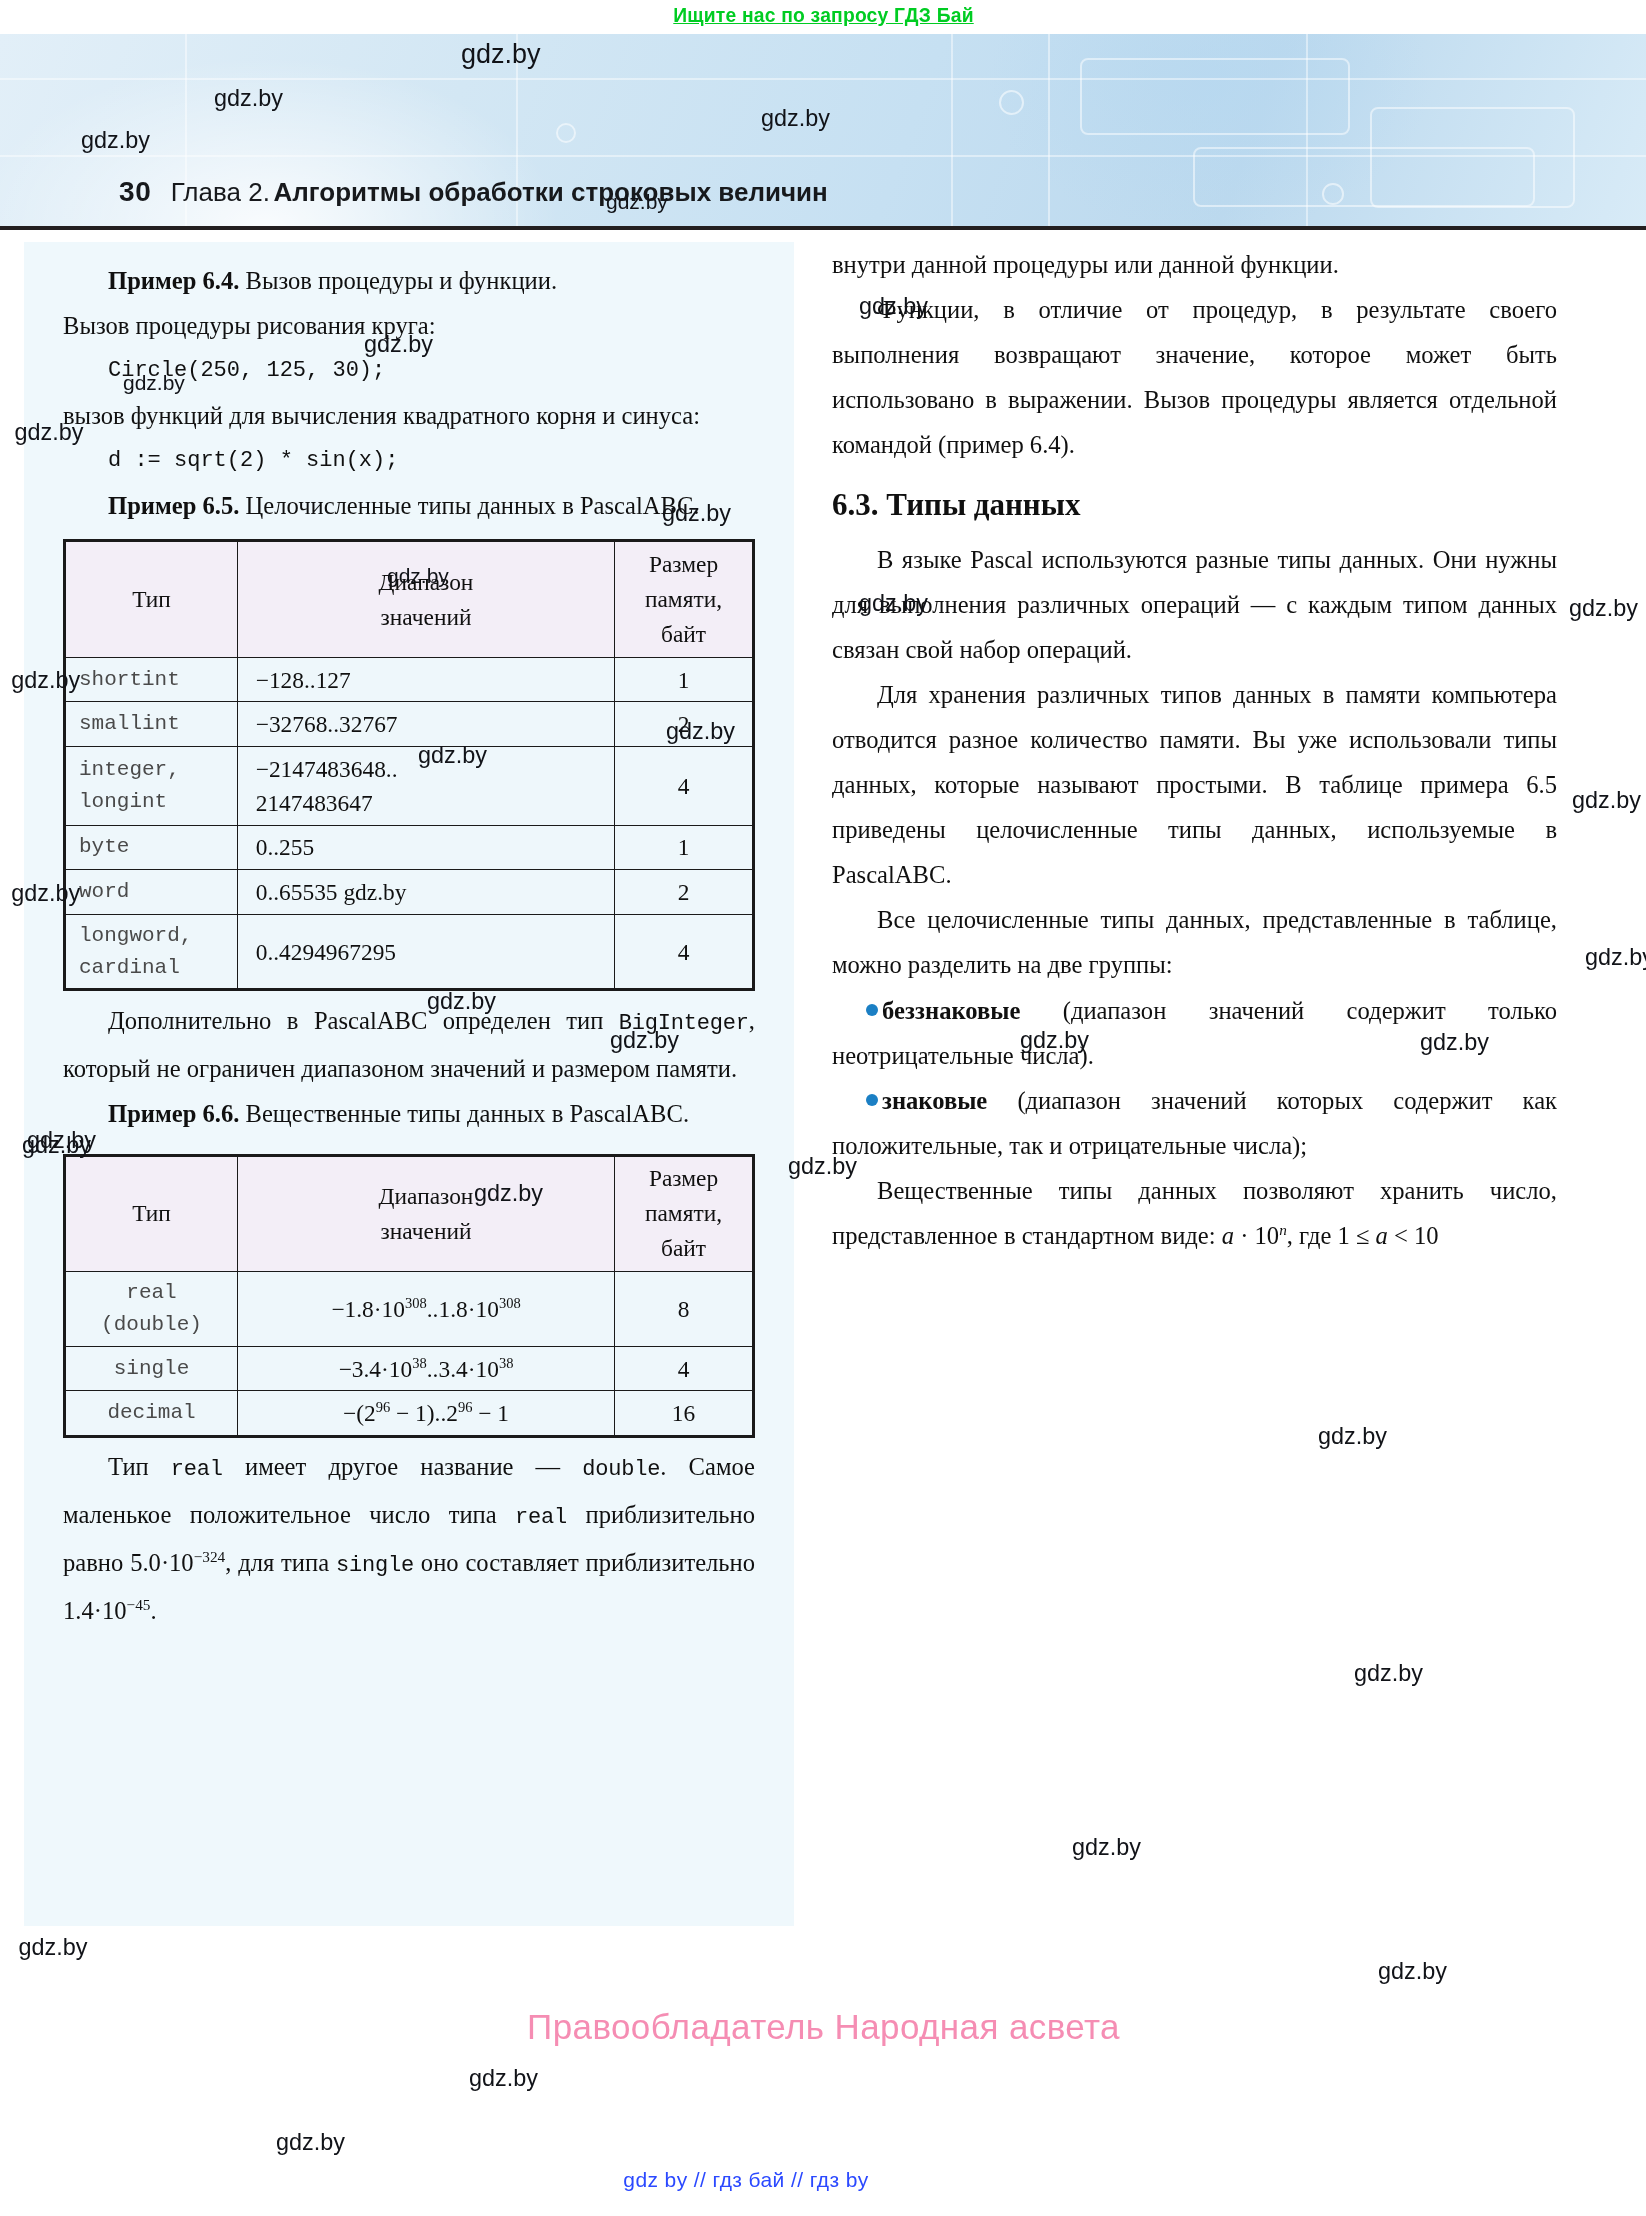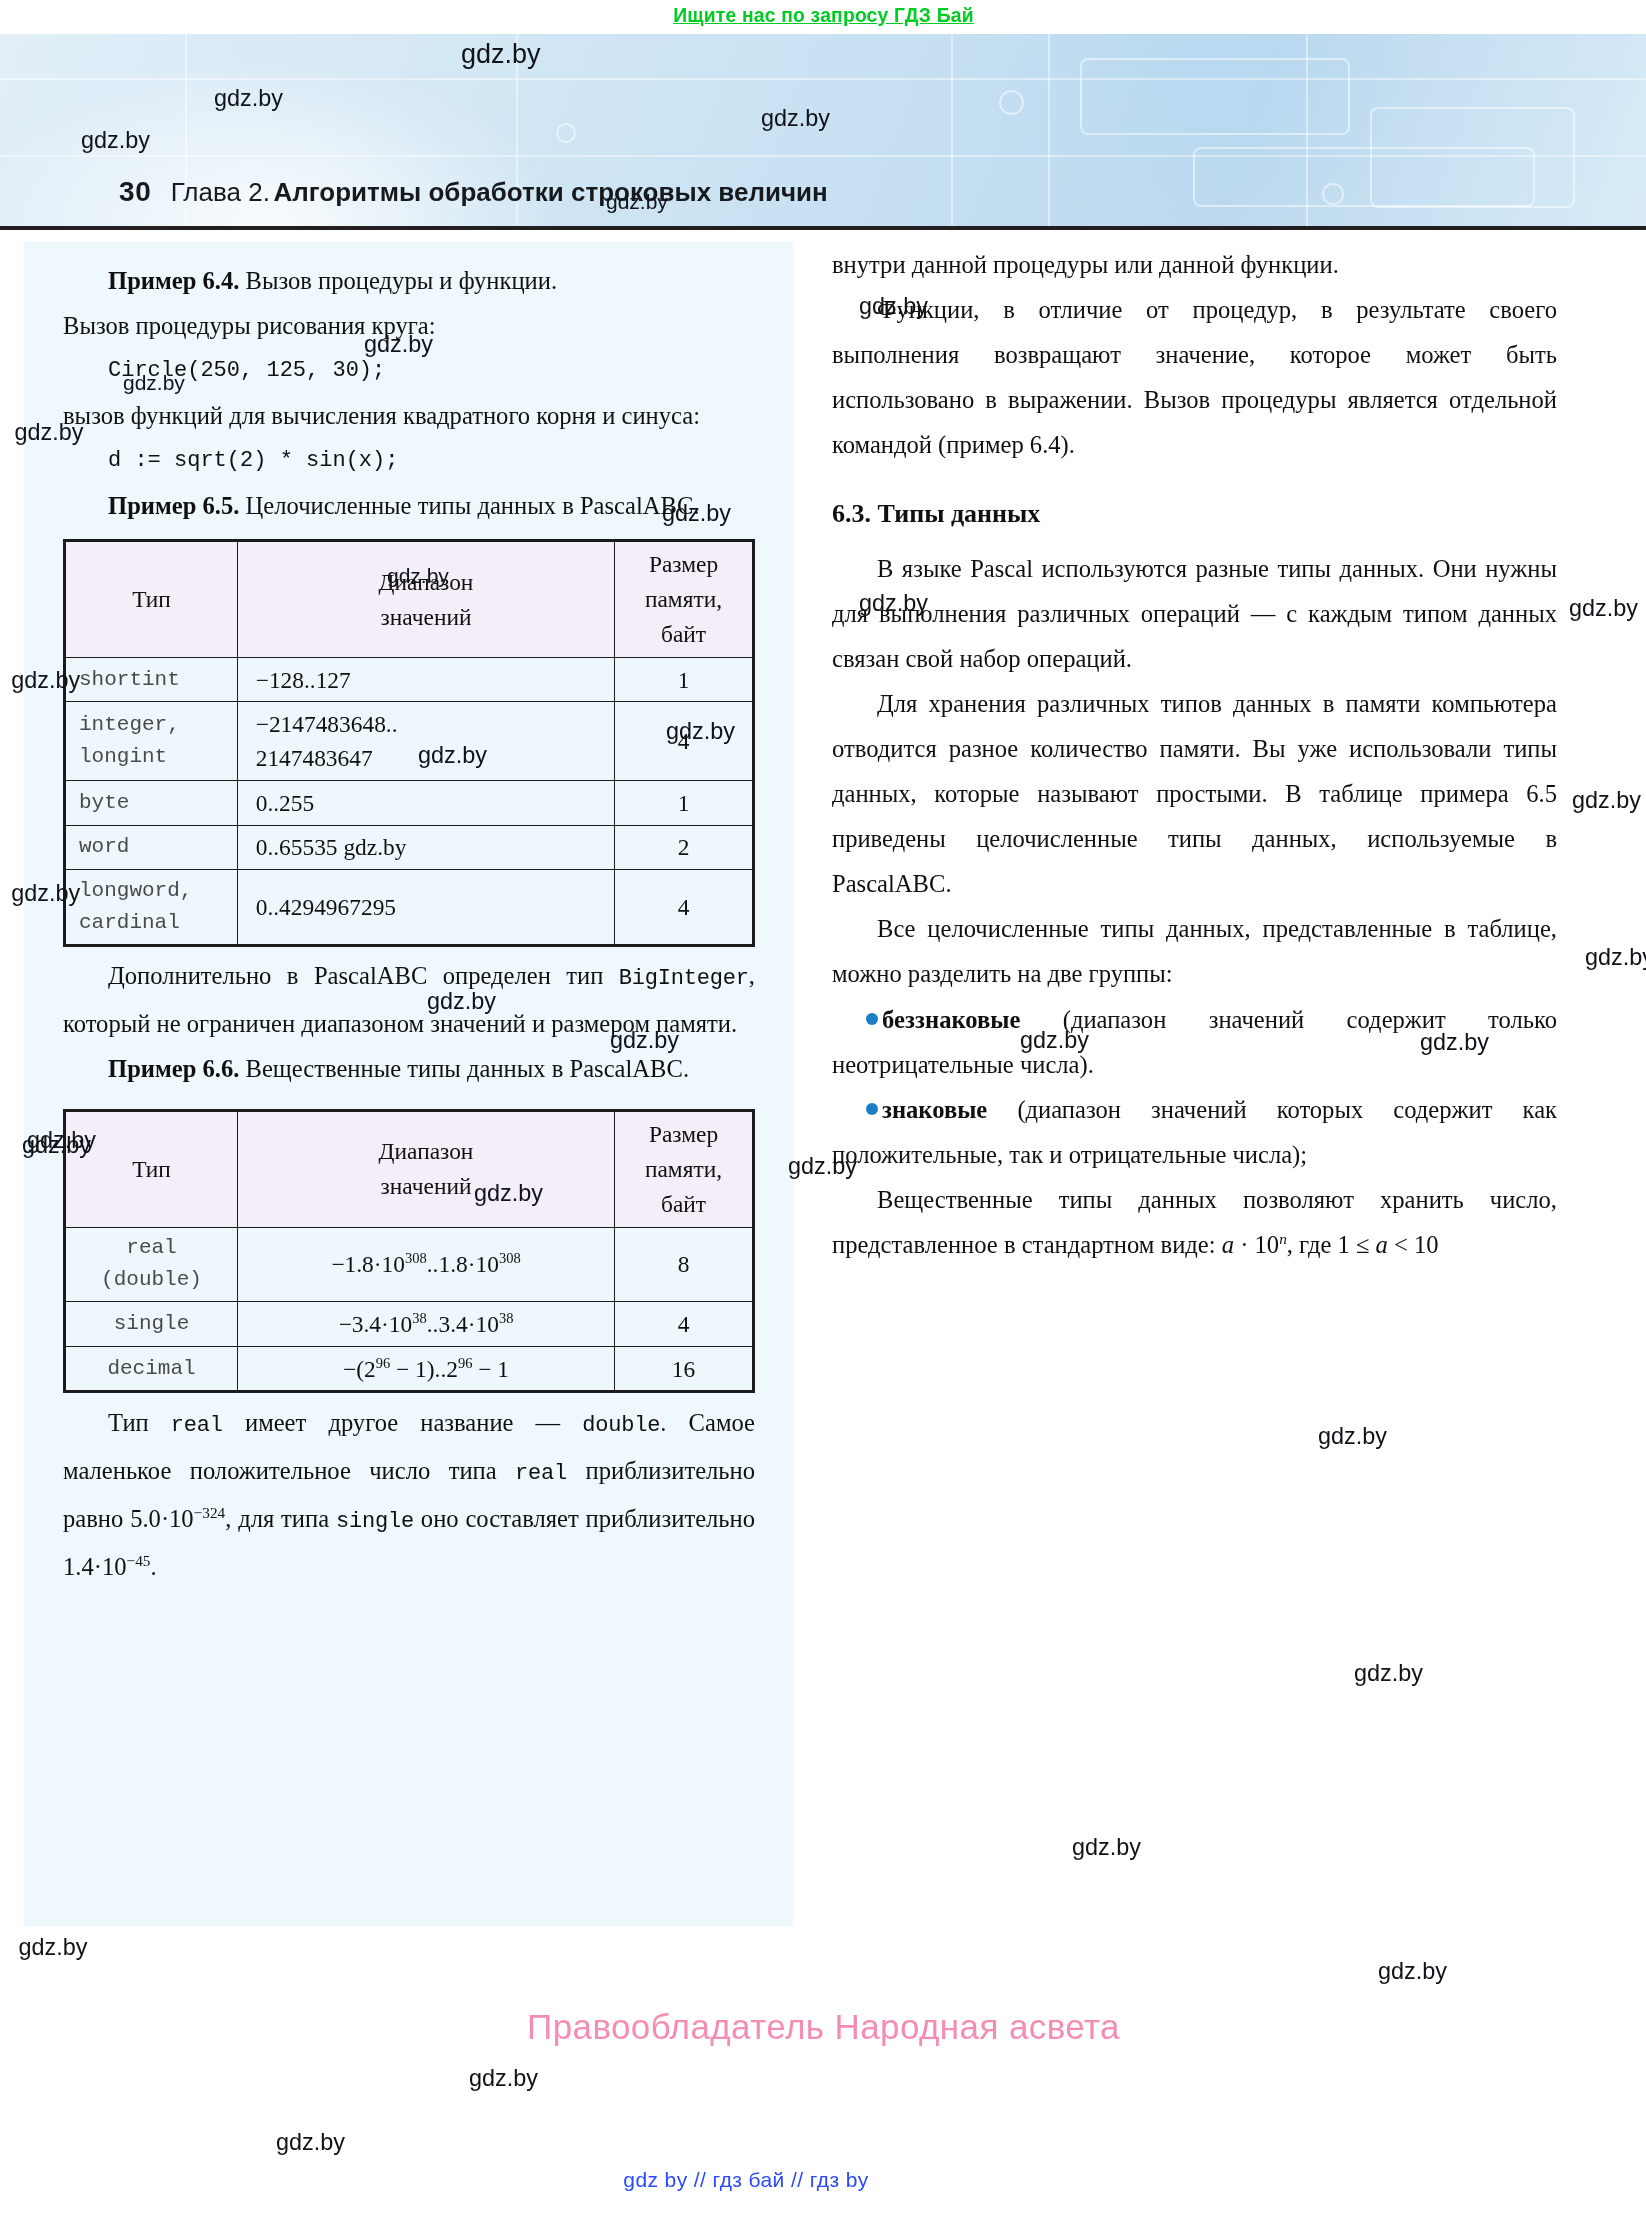--- a/index.html
+++ b/index.html
@@ -303,20 +303,25 @@
             </th>
           </tr>
         </thead>
         <tbody>
           <tr>
             <td class="typecell">shortint</td>
             <td class="rangecell">−128..127</td>
             <td class="sizecell">1</td>
           </tr>
           <tr>
+            <td class="typecell">smallint</td>
+            <td class="rangecell">−32768..32767</td>
+            <td class="sizecell">2</td>
+          </tr>
+          <tr>
             <td class="typecell pre" style="white-space:pre-line;">integer,
 longint</td>
             <td class="rangecell pre" style="white-space:pre-line;">−2147483648..
 2147483647</td>
             <td class="sizecell">4</td>
           </tr>
           <tr>
             <td class="typecell">byte</td>
             <td class="rangecell">0..255</td>
             <td class="sizecell">1</td>
@@ -391,21 +396,21 @@
       </p>
 
     </div>
   </div>
 
   <div class="col-right">
 
     <p class="tx noind">внутри данной процедуры или данной функции.</p>
     <p class="tx">Функции, в отличие от процедур, в результате своего выполнения воз­вращают значение, которое может быть использовано в выражении. Вы­зов процедуры является отдельной ко­мандой (пример 6.4).</p>
 
-    <p class="tx noind" style="font-weight:700; font-size:26px; margin-top:24px; margin-bottom:9.7px;">6.3. Типы данных</p>
+    <p class="tx noind" style="font-weight:700; font-size:31px; margin-top:15px; margin-bottom:9.7px;">6.3. Типы данных</p>
 
     <p class="tx">В языке Pascal используются раз­ные типы данных. Они нужны для выполнения различных операций — с каждым типом данных связан свой набор операций.</p>
     <p class="tx">Для хранения различных типов данных в памяти компьютера отво­дится разное количество памяти. Вы уже использовали типы данных, ко­торые называют простыми. В таблице примера 6.5 приведены целочислен­ные типы данных, используемые в PascalABC.</p>
     <p class="tx">Все целочисленные типы данных, представленные в таблице, можно разделить на две группы:</p>
 
     <ul class="bl">
       <li style="margin-top:1.6px;">
         <span class="dot"></span><span class="bold">беззнаковые</span><span> (диапазон значений содержит только неотрицательные числа).</span>
       </li>
       <li>

